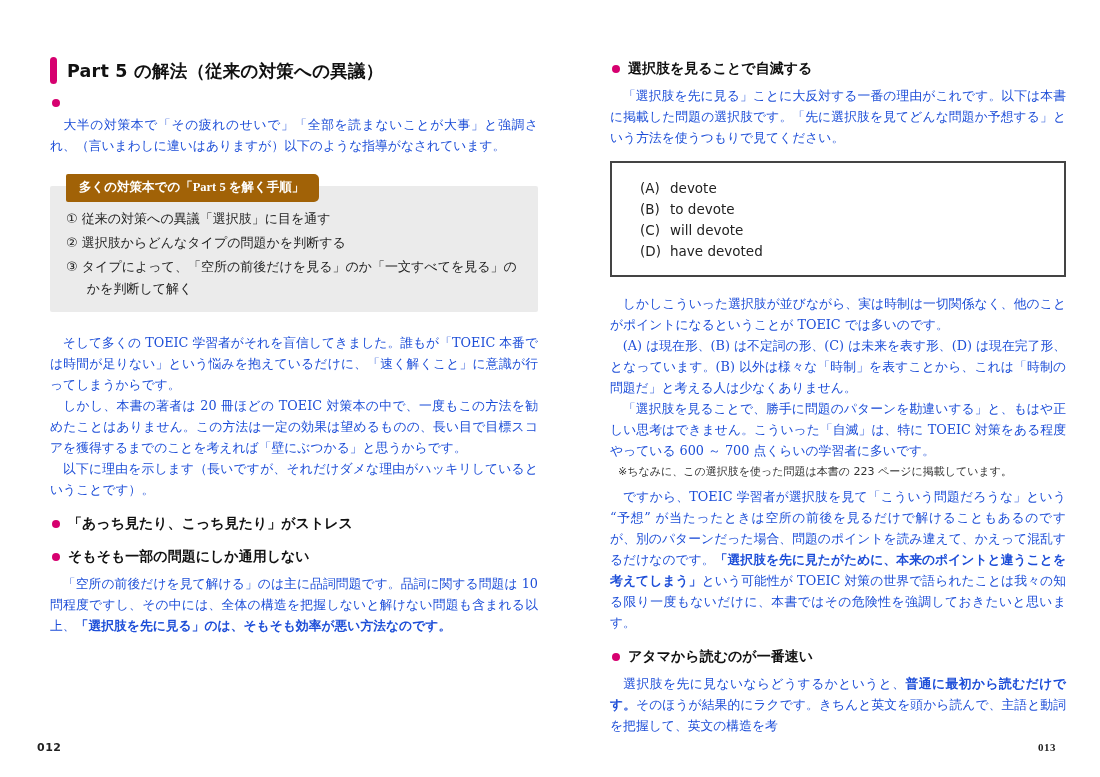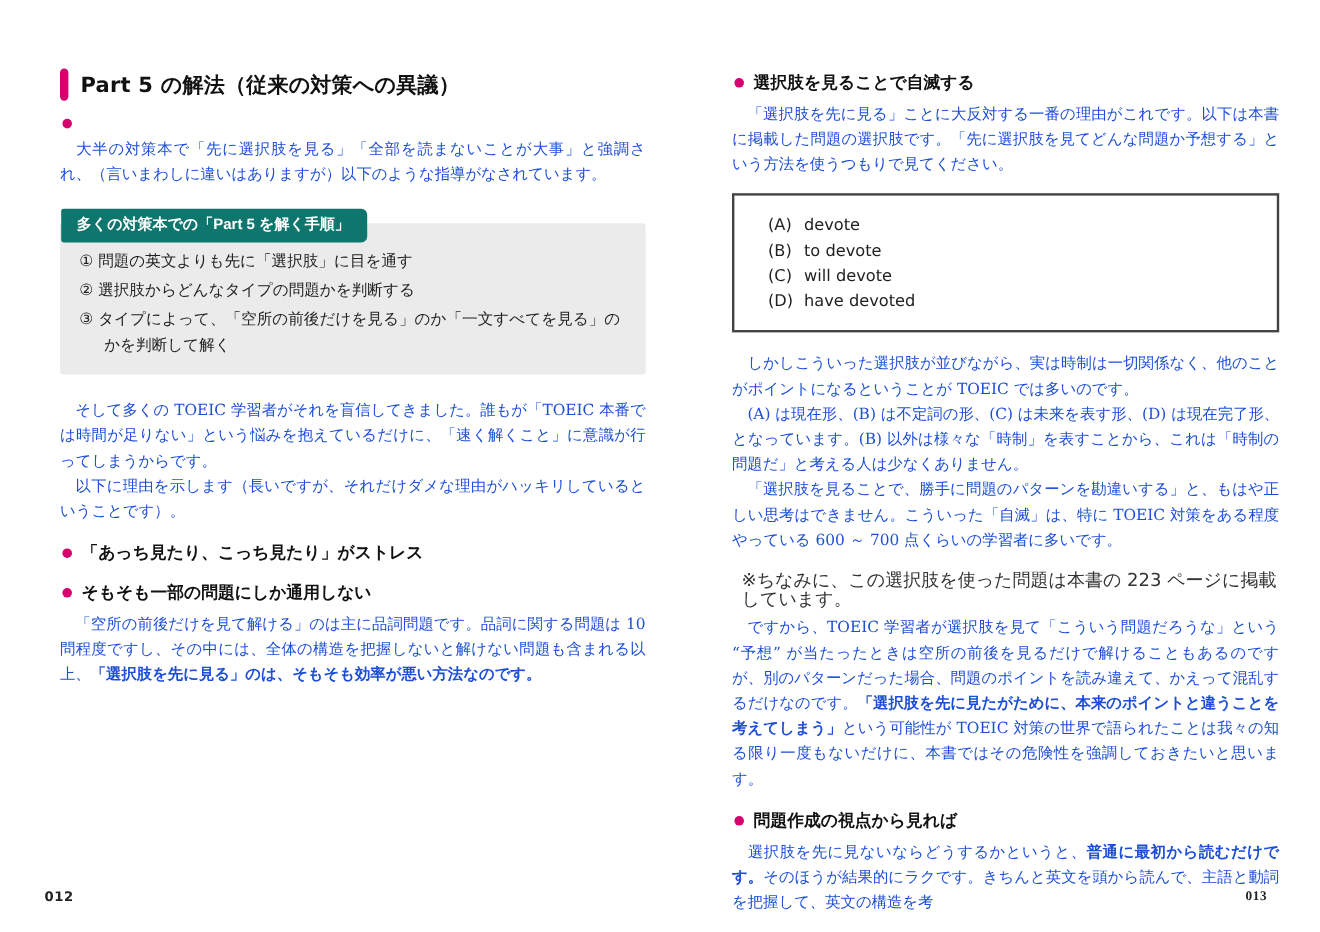--- a/index.html
+++ b/index.html
@@ -21,61 +21,62 @@
   .sec-heading{display:flex;align-items:center;margin:15px 0 7px 0;}
   .sec-dot{display:inline-block;width:8px;height:8px;border-radius:50%;background:#d6006f;margin:0 8px 0 2px;flex:0 0 auto;}
   h2{font-family:"DejaVu Sans","Liberation Sans",sans-serif;font-size:14px;font-weight:bold;margin:0;color:#111;}
 
   
   p.body{font-size:12.8px;line-height:21px;margin:0;text-align:justify;color:#1d4ed8;}
   .b{font-family:"DejaVu Sans","Liberation Sans",sans-serif;font-weight:bold;}
 
   
   .proc-box{position:relative;background:#ebebeb;border-radius:2px;margin:30px 0 20px 0;padding:20px 16px 12px 16px;}
-  .proc-tab{position:absolute;top:-12px;left:1px;background:#0f766e;color:#ffffff;
-    font-family:Liberation Sans, sans-serif;font-size:12.5px;font-weight:bold;
+  .proc-tab{position:absolute;top:-12px;left:16px;background:#a16207;color:#ffffff;
+    font-family:Liberation Serif, serif;font-size:12.5px;font-weight:bold;
     padding:5px 15px 6px 13px;border-radius:2px 5px 5px 2px;}
   .proc-item{font-family:"DejaVu Sans","Liberation Sans",sans-serif;font-size:13px;line-height:22px;
     color:#222;padding-left:1.6em;text-indent:-1.6em;margin-top:2px;}
 
   
   .choices-box{border:2px solid #444;margin:13px 0 16px 0;padding:15px 10px 13px 28px;background:#fff;}
   .choice{font-family:"DejaVu Sans","Liberation Sans",sans-serif;font-size:13.5px;line-height:21px;color:#222;display:flex;}
   .choice .cl{width:30px;flex:0 0 auto;}
-  .note{font-family:"DejaVu Sans","Liberation Sans",sans-serif;font-size:15px;color:#333;margin:14px 0 6px 8px;line-height:16px;}
+  .note{font-family:"DejaVu Sans","Liberation Sans",sans-serif;font-size:11px;color:#333;margin:3px 0 6px 8px;line-height:16px;}
 
   
   .page-num{position:absolute;top:741px;font-family:"DejaVu Sans","Liberation Sans",sans-serif;
     font-size:11px;font-weight:bold;color:#222;letter-spacing:.5px;}
   .page-num.left{left:37px;}
   .page-num.right{left:1038px;font-family:Liberation Serif, serif;}
 </style>
 </head>
 <body>
 
 <div class="col col-left">
 
   <div class="chapter-title">
     <span class="title-bar"></span>
     <h1>Part 5 の解法（従来の対策への異議）</h1>
   </div>
 
   <div class="sec-heading">
     <span class="sec-dot"></span>
   </div>
-  <p class="body"><span>　大半の対策本で「先に選択肢を見る」「全部を読まないことが大事」と強調され、（言いまわしに違いはありますが）以下のような指導がなされています。</span></p>
+  <p class="body"><span>　大半の対策本で「その疲れのせいで」「全部を読まないことが大事」と強調され、（言いまわしに違いはありますが）以下のような指導がなされています。</span></p>
 
   <div class="proc-box">
     <div class="proc-tab">多くの対策本での「Part 5 を解く手順」</div>
-    <div class="proc-item">① 問題の英文よりも先に「選択肢」に目を通す</div>
+    <div class="proc-item">① 従来の対策への異議「選択肢」に目を通す</div>
     <div class="proc-item">② 選択肢からどんなタイプの問題かを判断する</div>
     <div class="proc-item">③ タイプによって、「空所の前後だけを見る」のか「一文すべてを見る」のかを判断して解く</div>
   </div>
 
   <p class="body"><span>　そして多くの TOEIC 学習者がそれを盲信してきました。誰もが「TOEIC 本番では時間が足りない」という悩みを抱えているだけに、「速く解くこと」に意識が行ってしまうからです。</span></p>
+  <p class="body"><span>　しかし、本書の著者は 20 冊ほどの TOEIC 対策本の中で、一度もこの方法を勧めたことはありません。この方法は一定の効果は望めるものの、長い目で目標スコアを獲得するまでのことを考えれば「壁にぶつかる」と思うからです。</span></p>
   <p class="body"><span>　以下に理由を示します（長いですが、それだけダメな理由がハッキリしているということです）。</span></p>
 
   <div class="sec-heading">
     <span class="sec-dot"></span>
     <h2>「あっち見たり、こっち見たり」がストレス</h2>
   </div>
 
   <div class="sec-heading">
     <span class="sec-dot"></span>
     <h2>そもそも一部の問題にしか通用しない</h2>
@@ -112,20 +113,20 @@
   </div>
 
   <p class="body"><span>　しかしこういった選択肢が並びながら、実は時制は一切関係なく、他のことがポイントになるということが TOEIC では多いのです。</span></p>
   <p class="body"><span>　(A) は現在形、(B) は不定詞の形、(C) は未来を表す形、(D) は現在完了形、となっています。(B) 以外は様々な「時制」を表すことから、これは「時制の問題だ」と考える人は少なくありません。</span></p>
   <p class="body"><span>　「選択肢を見ることで、勝手に問題のパターンを勘違いする」と、もはや正しい思考はできません。こういった「自滅」は、特に TOEIC 対策をある程度やっている 600 ～ 700 点くらいの学習者に多いです。</span></p>
   <div class="note">※ちなみに、この選択肢を使った問題は本書の 223 ページに掲載しています。</div>
   <p class="body"><span>　ですから、TOEIC 学習者が選択肢を見て「こういう問題だろうな」という “予想” が当たったときは空所の前後を見るだけで解けることもあるのですが、別のパターンだった場合、問題のポイントを読み違えて、かえって混乱するだけなのです。</span><span class="b">「選択肢を先に見たがために、本来のポイントと違うことを考えてしまう」</span><span>という可能性が TOEIC 対策の世界で語られたことは我々の知る限り一度もないだけに、本書ではその危険性を強調しておきたいと思います。</span></p>
 
   <div class="sec-heading">
     <span class="sec-dot"></span>
-    <h2>問題作成の視点から見れば</h2>
+    <h2>アタマから読むのが一番速い</h2>
   </div>
   <p class="body"><span>　選択肢を先に見ないならどうするかというと、</span><span class="b">普通に最初から読むだけです。</span><span>そのほうが結果的にラクです。きちんと英文を頭から読んで、主語と動詞を把握して、英文の構造を考</span></p>
 
 </div>
 
 <div class="page-num left">012</div>
 <div class="page-num right">013</div>
 
 </body></html>

